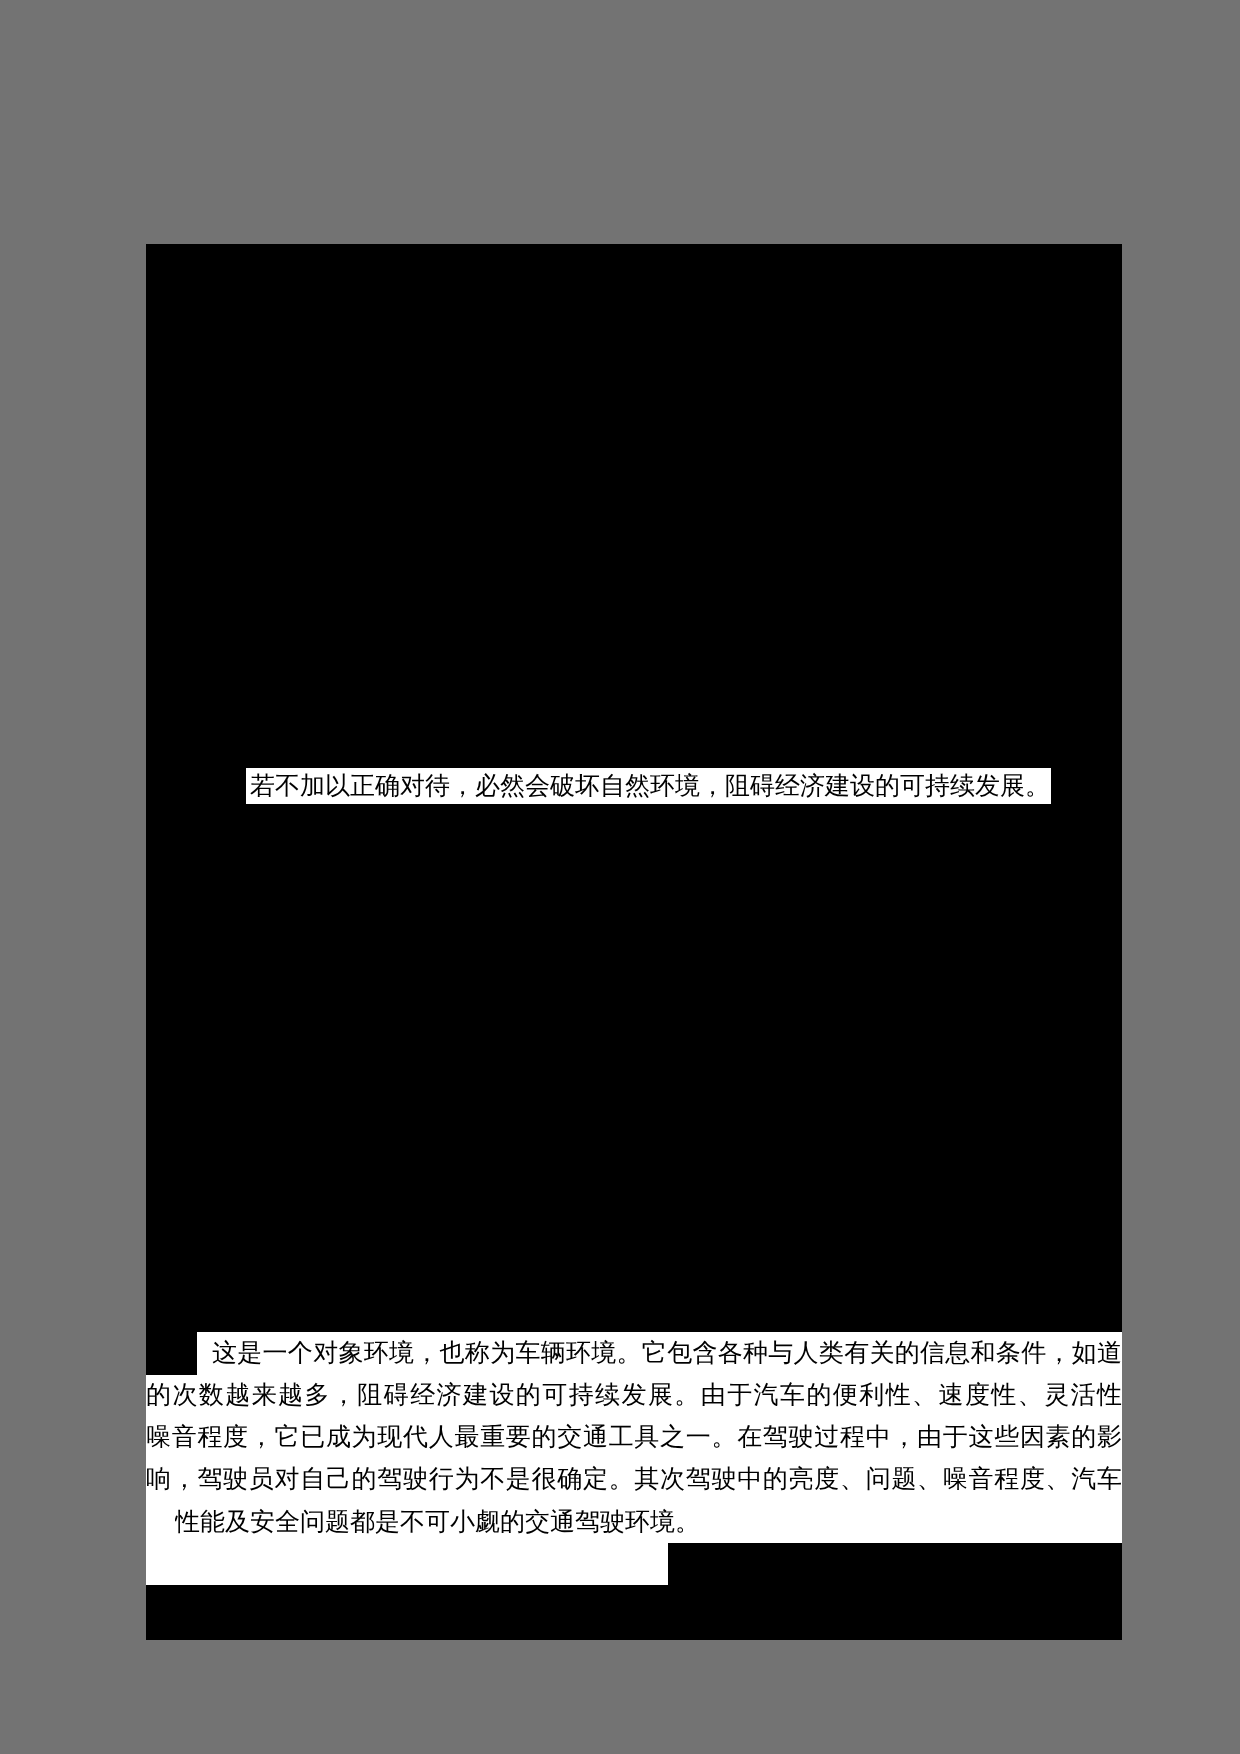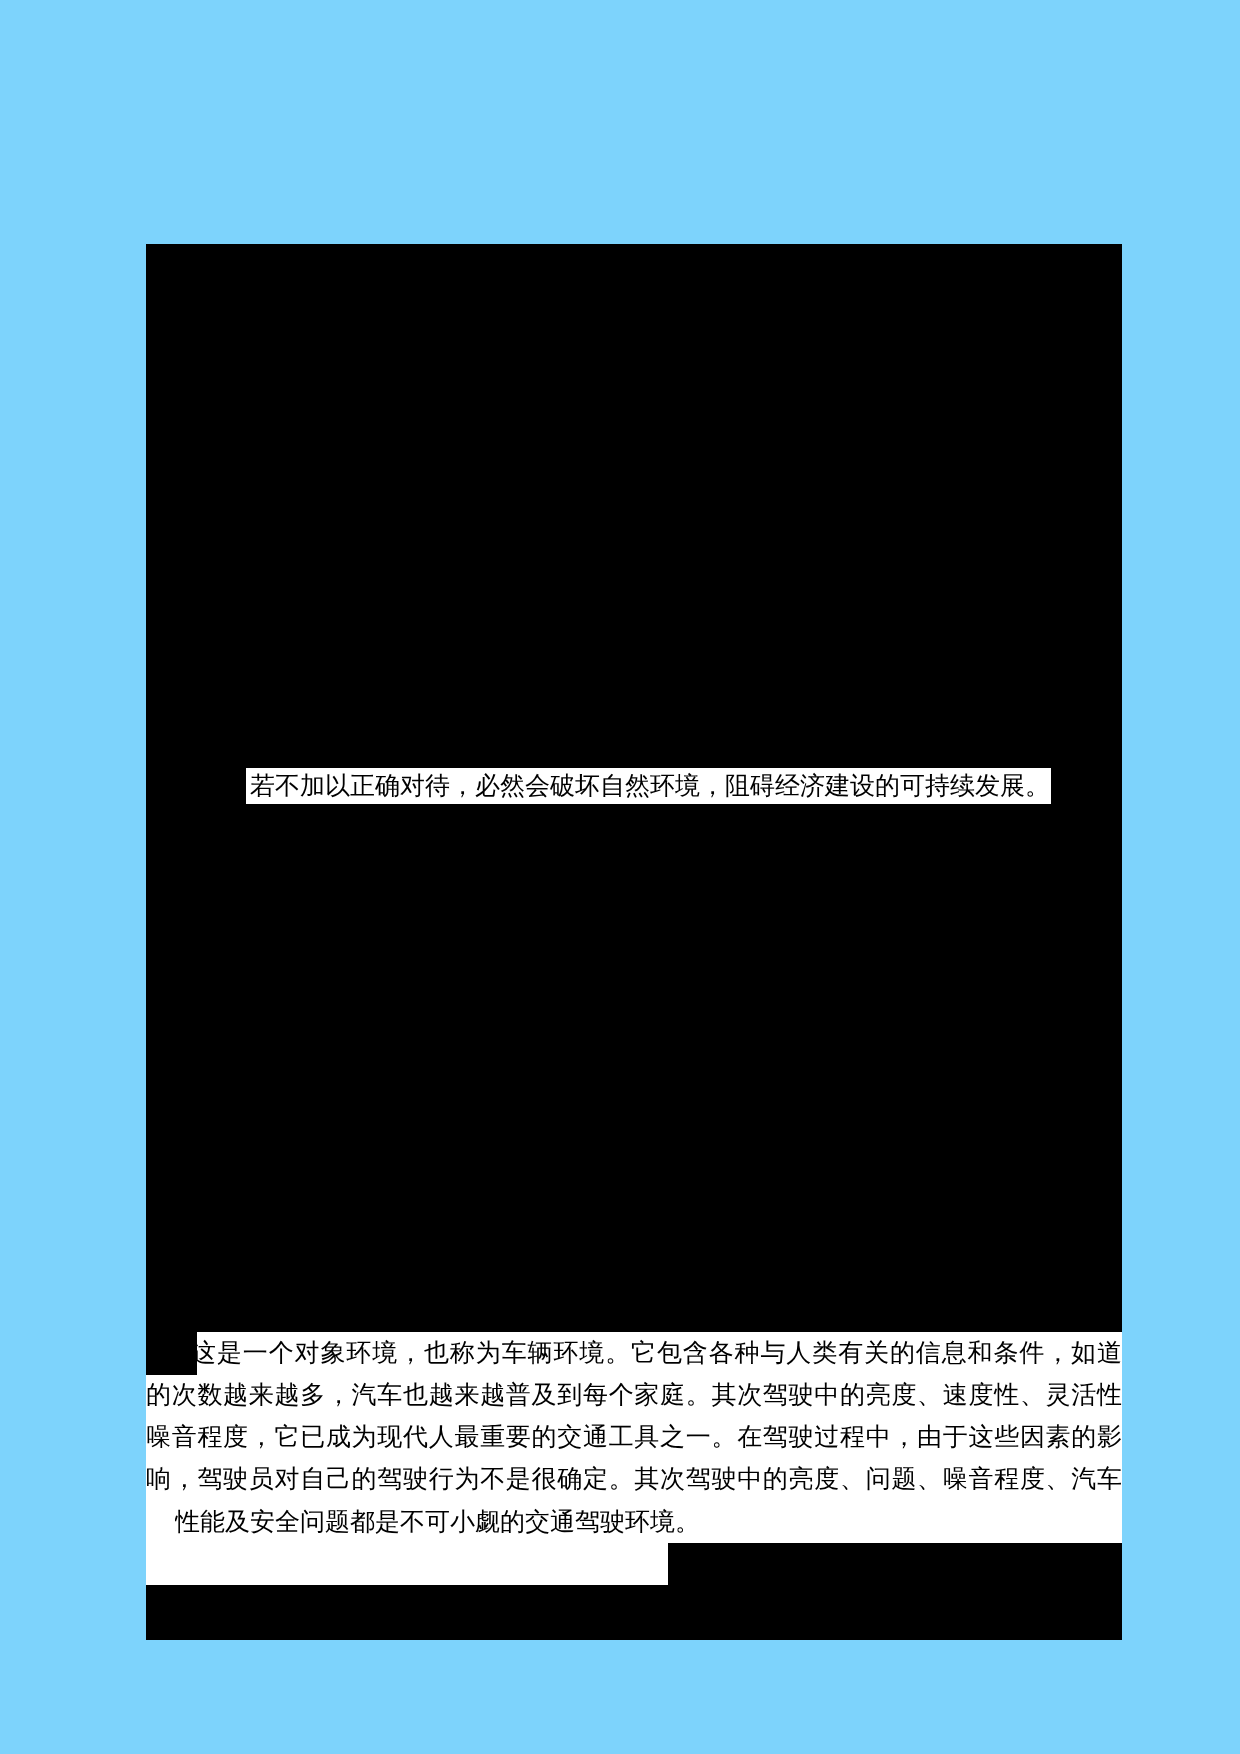--- a/index.html
+++ b/index.html
@@ -2,21 +2,21 @@
 <html><head>
 <meta charset="utf-8">
 <style>
   * { margin: 0; padding: 0; box-sizing: border-box; }
   html, body { background: #ffffff; }
 
   .page {
     position: relative;
     width: 1240px;
     height: 1754px;
-    background: #7dd3fc;
+    background: #737373;
     font-family: "Liberation Serif", "DejaVu Serif", serif;
     overflow: hidden;
   }
 
   
   .redacted-block {
     position: absolute;
     left: 146px;
     top: 244px;
     width: 976px;
@@ -52,42 +52,42 @@
     font-size: 25px;
   }
   .pline {
     height: 42.17px;
     line-height: 42.17px;
     text-align: justify;
     text-align-last: justify;
     text-justify: inter-character;
     overflow: hidden;
   }
-  .pline.first { padding-left: 45px; }
+  .pline.first { padding-left: 66px; }
   .pline.last  { text-align: left; text-align-last: left; margin-left: 29px; }
 
   
   .patch { position: absolute; background: #000000; }
   .patch-indent { left: 0;     top: 0;     width: 51px;  height: 43px; }
   .patch-tail   { left: 522px; top: 211px; width: 454px; height: 42px; }
 </style>
 </head>
 <body>
 
 <div class="page">
 
   <div class="redacted-block">
 
     <div class="hl-strip">
       <span>若不加以正确对待，必然会破坏自然环境，阻碍经济建设的可持续发展。</span>
     </div>
 
     <div class="para">
       <div class="pline first">这是一个对象环境，也称为车辆环境。它包含各种与人类有关的信息和条件，如道</div>
-      <div class="pline">的次数越来越多，汽车也越来越普及到每个家庭。其次驾驶中的亮度、速度性、灵活性</div>
+      <div class="pline">的次数越来越多，阻碍经济建设的可持续发展。由于汽车的便利性、速度性、灵活性</div>
       <div class="pline">噪音程度，它已成为现代人最重要的交通工具之一。在驾驶过程中，由于这些因素的影</div>
       <div class="pline">响，驾驶员对自己的驾驶行为不是很确定。其次驾驶中的亮度、问题、噪音程度、汽车</div>
       <div class="pline last">性能及安全问题都是不可小觑的交通驾驶环境。</div>
 
       <div class="patch patch-indent"></div>
       <div class="patch patch-tail"></div>
     </div>
 
   </div>
 

